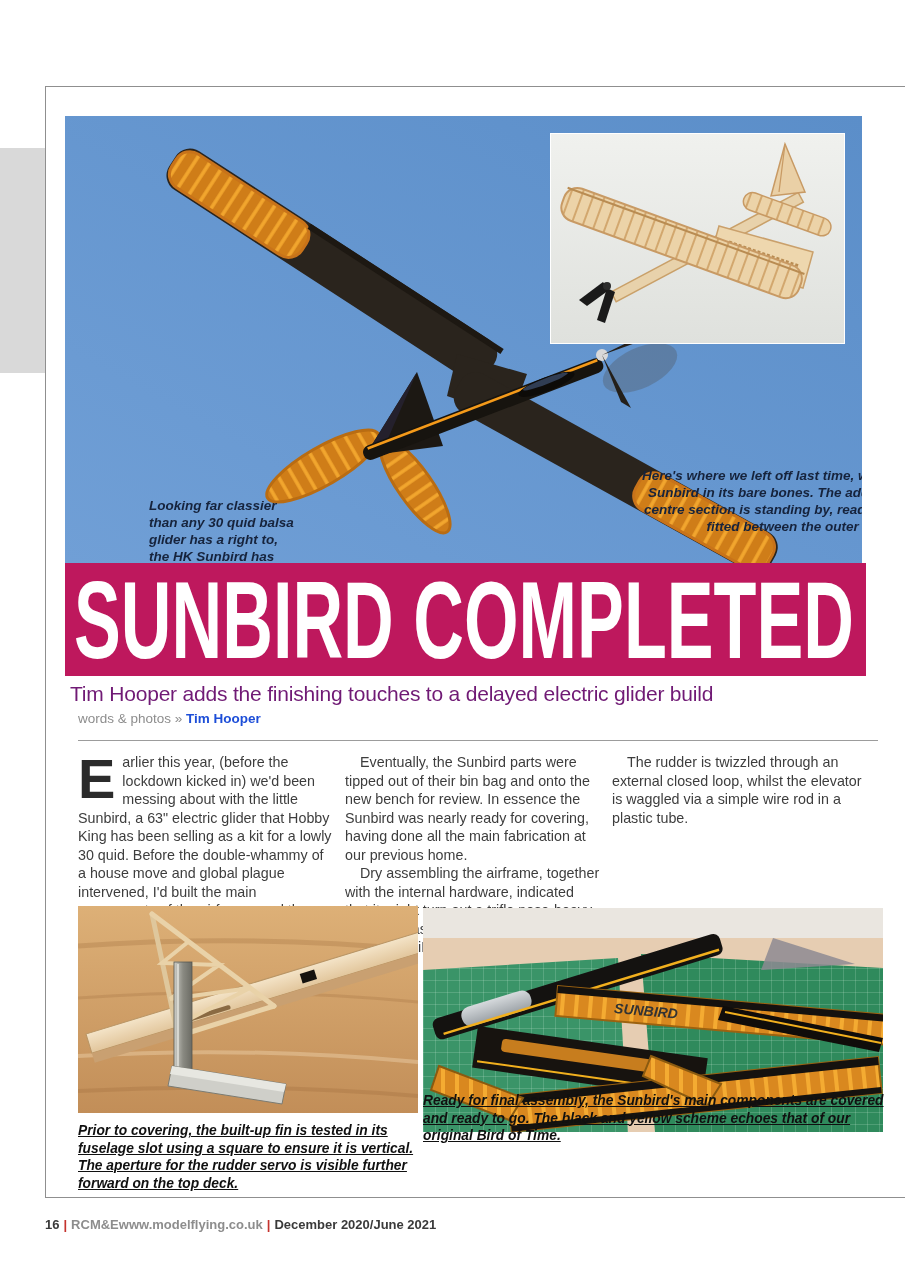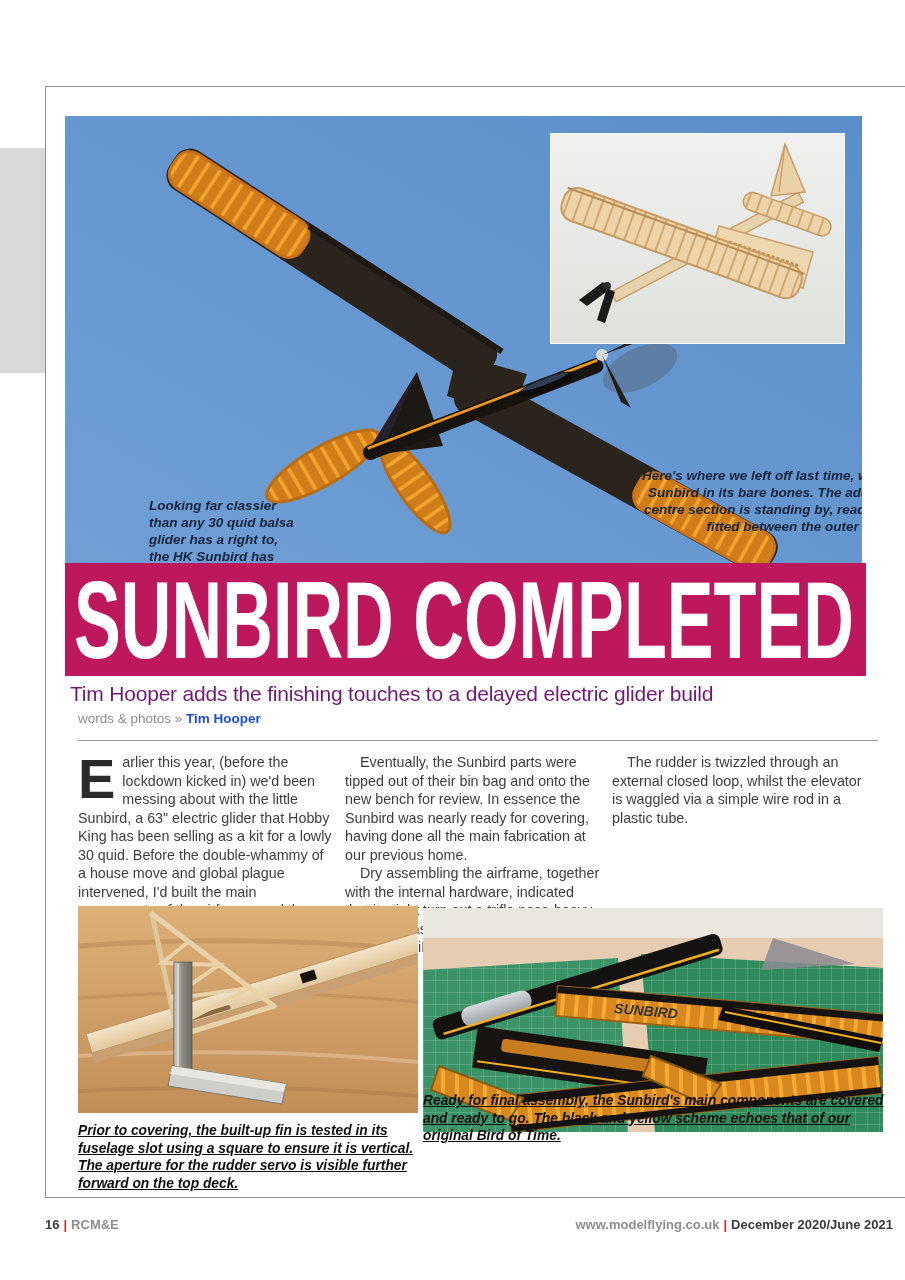--- a/index.html
+++ b/index.html
@@ -33,21 +33,21 @@
   .dropcap{float:left;font-size:56px;line-height:46px;font-weight:800;
     color:#2b2b2b;margin:3px 7px 0 0;}
   
   .photoL{left:78px;top:906px;width:340px;height:207px;overflow:hidden;}
   .photoR{left:423px;top:908px;width:460px;height:224px;overflow:hidden;}
   .cap{font:italic 700 13.8px/17.5px "Liberation Sans",sans-serif;color:#101010;text-decoration:underline;}
   .capL{left:78px;top:1122px;width:352px;}
   .capR{left:423px;top:1092px;width:468px;}
   
   .footer{left:45px;top:1217px;width:848px;display:flex;
-    justify-content:space-between;font-size:13px;font-weight:700;}
+    justify-content:flex-start;font-size:13px;font-weight:700;}
   .footer .gray{color:#8d8d8d;}
   .footer .dark{color:#3a3a3a;}
   .pipe{color:#c5332e;font-weight:700;padding:0 4px;}
   svg{display:block;}
 </style>
 </head>
 <body>
 
 <div class="abs side-band band-left"></div>
 <div class="abs side-band band-right"></div>

